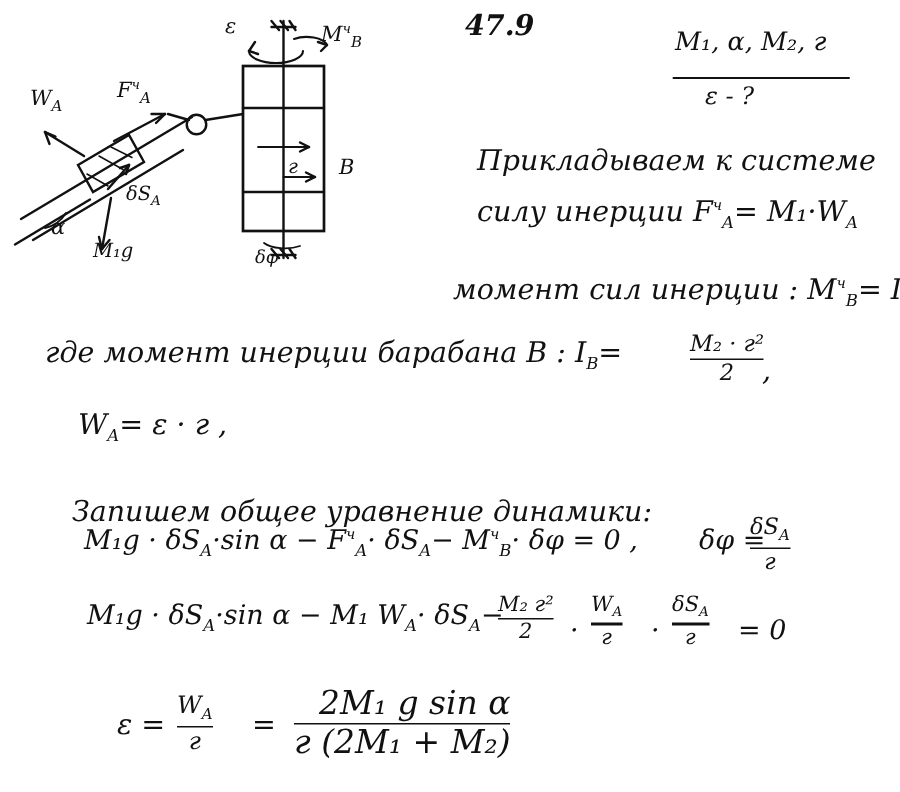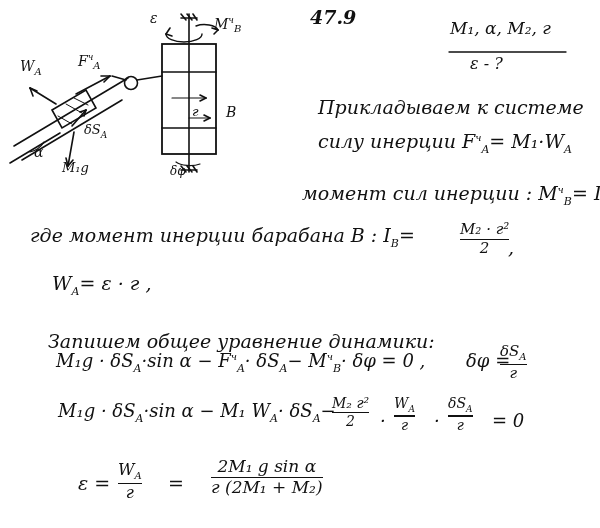--- a/index.html
+++ b/index.html
@@ -210,19 +210,19 @@
   </div>
   <div class="hw" style="left:492px; top:410px; font-size:18px;">= 0</div>
 
   <div class="hw" style="left:78px; top:472px; font-size:19px;">ε =</div>
   <div class="frac" style="left:118px; top:462px; font-size:16px;">
     <span class="num"><span>W</span><span style="font-size:10px; vertical-align:sub">A</span></span>
     <span class="bar"></span>
     <span class="den">г</span>
   </div>
   <div class="hw" style="left:168px; top:472px; font-size:19px;">=</div>
-  <div class="frac" style="left:211px; top:458px; font-size:17px;">
+  <div class="frac" style="left:196px; top:458px; font-size:22px;text-align:right;">
     <span class="num">2M₁ g sin α</span>
     <span class="bar"></span>
     <span class="den">г (2M₁ + M₂)</span>
   </div>
 
 </div>
 
 </body></html>

